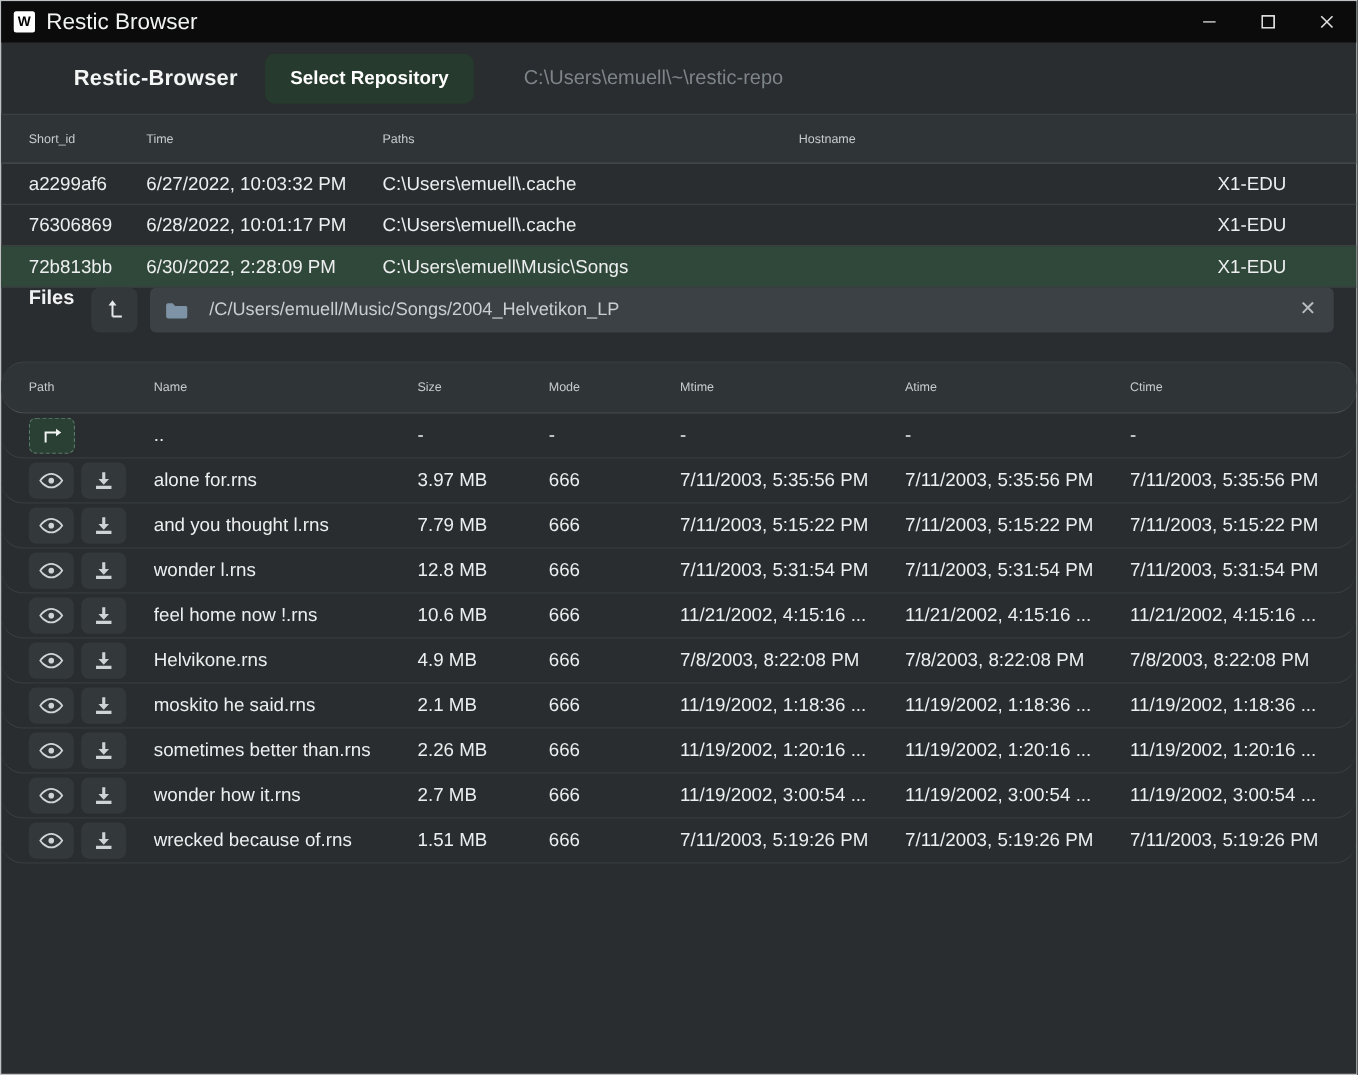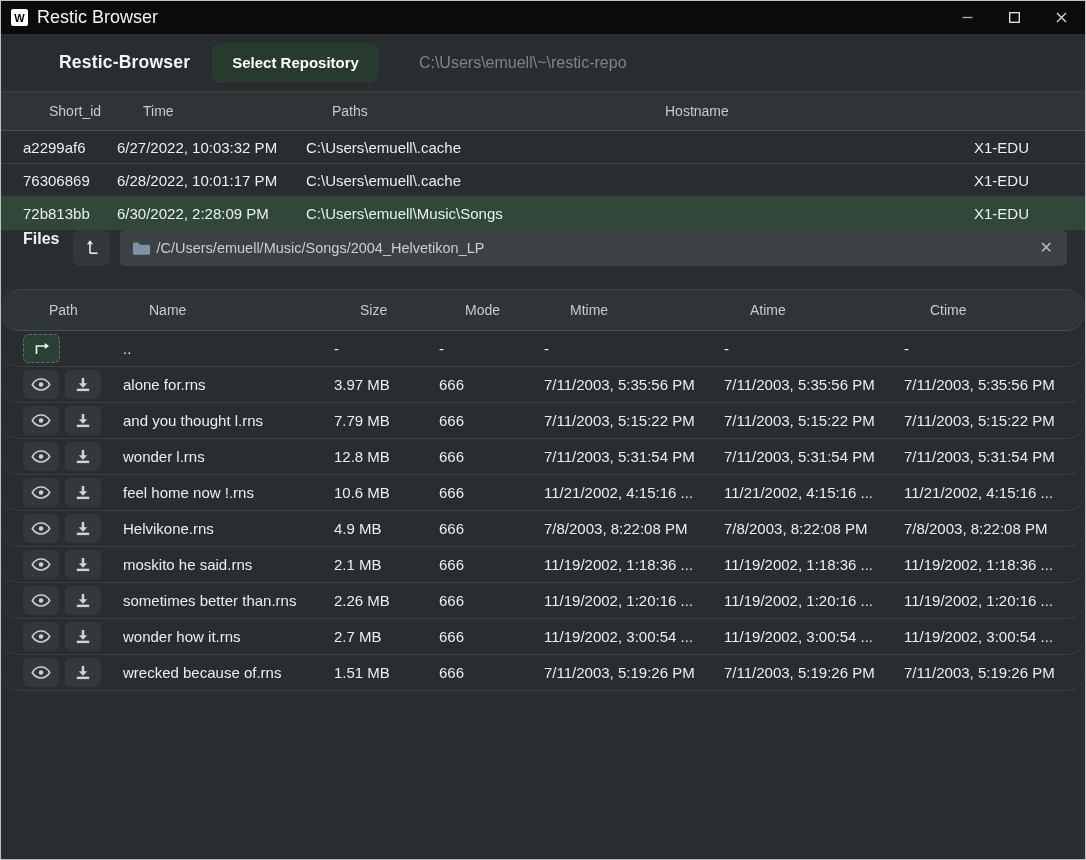--- a/index.html
+++ b/index.html
@@ -43,33 +43,33 @@
 
   
   .section-title{height:60px;display:flex;align-items:center;padding-left:22px;
     color:#f0f1f2;font-size:16px;font-weight:bold;flex:0 0 auto;}
 
   
   .grid-snap{display:grid;grid-template-columns:94px 189px 333px 335px 1fr;padding:0 22px;align-items:center;}
   .grid-files{display:grid;grid-template-columns:100px 211px 105px 105px 180px 180px 1fr;padding:0 22px;align-items:center;border-radius:19px;}
   .table-header{height:40px;background:var(--table-header-bg);
     border-top:1px solid var(--row-separator);border-bottom:1px solid var(--header-separator);flex:0 0 auto;}
-  .table-header .th{color:var(--text-muted);font-size:14px;overflow:hidden;white-space:nowrap;margin-left:26px;}
+  .table-header .th{color:var(--text-muted);font-size:10px;overflow:hidden;white-space:nowrap;}
 
   .snap-row{height:33px;border-bottom:1px solid var(--row-separator);flex:0 0 auto;}
   .snap-row .cell{color:var(--text-primary);font-size:15px;overflow:hidden;white-space:nowrap;}
   .snap-row.selected{background:var(--selected-row);}
 
   
   .files-bar{height:59px;display:flex;align-items:flex-start;padding:0 18px 0 22px;gap:10px;flex:0 0 auto;}
   .files-label{color:#f0f1f2;font-size:16px;font-weight:bold;margin-right:4px;}
   .uplevel-btn{width:37px;height:36px;background:var(--btn-bg);border:none;border-radius:7px;
     display:flex;align-items:center;justify-content:center;cursor:pointer;flex:0 0 auto;}
   .path-input{flex:1;height:36px;background:var(--input-bg);border-radius:5px;
-    display:flex;align-items:center;padding:0 12px;gap:6px;}
+    display:flex;align-items:center;padding:0 12px;gap:17px;}
   .path-text{color:#c9ced1;font-size:14.5px;flex:1;overflow:hidden;white-space:nowrap;}
   .clear-btn{background:none;border:none;color:#b7bcbe;font-size:16px;cursor:pointer;
     padding:0 2px;line-height:1;font-family:inherit;}
 
   
   .files-header{height:42px;}
   .file-row{height:36px;border-bottom:1px solid var(--row-separator);flex:0 0 auto;}
   .file-row .txt{color:var(--text-primary);font-size:15px;overflow:hidden;white-space:nowrap;}
   .actions{display:flex;gap:6px;align-items:center;}
   .icon-btn{width:36px;height:29px;background:var(--btn-bg);border:none;border-radius:6px;

